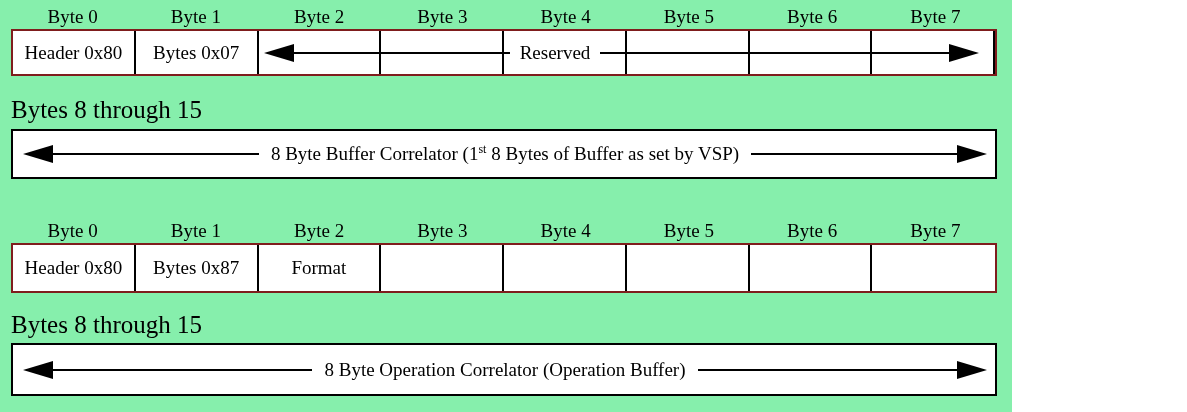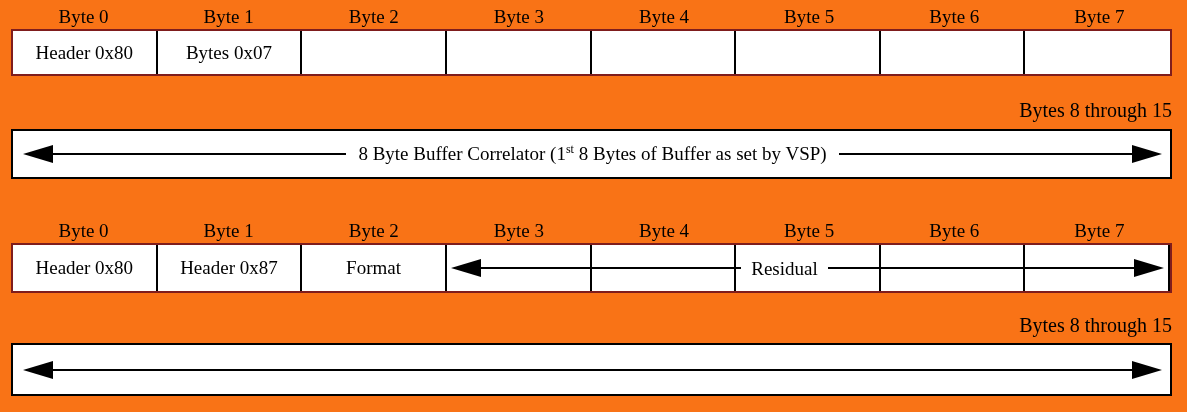--- a/index.html
+++ b/index.html
@@ -3,23 +3,23 @@
 <meta charset="utf-8">
 <style>
   * { box-sizing: border-box; margin: 0; padding: 0; }
   html, body { background: #ffffff; }
   body {
     font-family: "Liberation Serif", "DejaVu Serif", serif;
     color: #000;
   }
   .page {
     position: relative;
-    width: 1187px;
+    width: 1012px;
     height: 412px;
-    background: #f97316;
+    background: #86efac;
     padding: 5px 15px 0 11px;
     overflow: hidden;
   }
 
   
   .byte-labels {
     display: grid;
     grid-template-columns: repeat(8, 1fr);
     height: 24px;
     line-height: 24px;
@@ -66,22 +66,22 @@
   .arrow-text {
     flex: none;
     margin: 0 10px;
     font-size: 19px;
     line-height: 1;
     white-space: nowrap;
   }
 
   
   .banner-label {
-    text-align: right;
-    font-size: 20px;
+    text-align: left;
+    font-size: 25px;
     height: 24px;
     line-height: 24px;
   }
   .banner-label.b1 { margin-top: 22px; }
   .banner-label.b2 { margin-top: 20px; }
   .big-box {
     position: relative;
     display: flex;
     align-items: center;
     border: 2px solid #000;
@@ -118,20 +118,27 @@
     </div>
     <div class="byte-row">
       <div class="cell">Header 0x80</div>
       <div class="cell">Bytes 0x07</div>
       <div class="cell"></div>
       <div class="cell"></div>
       <div class="cell"></div>
       <div class="cell"></div>
       <div class="cell"></div>
       <div class="cell"></div>
+      <div class="arrow arrow-span-2">
+        <span class="ah ah-left"></span>
+        <span class="aline aline-left"></span>
+        <span class="arrow-text">Reserved</span>
+        <span class="aline"></span>
+        <span class="ah ah-right"></span>
+      </div>
     </div>
   </section>
 
   <div class="banner-label b1">Bytes 8 through 15</div>
   <div class="big-box box1">
     <span class="ah ah-left"></span>
     <span class="aline"></span>
     <span class="box-text"><span>8 Byte Buffer Correlator (1</span><sup>st</sup><span> 8 Bytes of Buffer as set by VSP)</span></span>
     <span class="aline"></span>
     <span class="ah ah-right"></span>
@@ -145,38 +152,32 @@
       <span>Byte 1</span>
       <span>Byte 2</span>
       <span>Byte 3</span>
       <span>Byte 4</span>
       <span>Byte 5</span>
       <span>Byte 6</span>
       <span>Byte 7</span>
     </div>
     <div class="byte-row">
       <div class="cell">Header 0x80</div>
-      <div class="cell">Header 0x87</div>
+      <div class="cell">Bytes 0x87</div>
       <div class="cell">Format</div>
       <div class="cell"></div>
       <div class="cell"></div>
       <div class="cell"></div>
       <div class="cell"></div>
       <div class="cell"></div>
-      <div class="arrow arrow-span-3">
-        <span class="ah ah-left"></span>
-        <span class="aline aline-left"></span>
-        <span class="arrow-text">Residual</span>
-        <span class="aline"></span>
-        <span class="ah ah-right"></span>
-      </div>
     </div>
   </section>
 
   <div class="banner-label b2">Bytes 8 through 15</div>
   <div class="big-box box2">
     <span class="ah ah-left"></span>
     <span class="aline"></span>
+    <span class="box-text"><span>8 Byte Operation Correlator (Operation Buffer)</span><sup></sup><span></span></span>
     <span class="aline"></span>
     <span class="ah ah-right"></span>
   </div>
 
 </div>
 
 </body></html>

